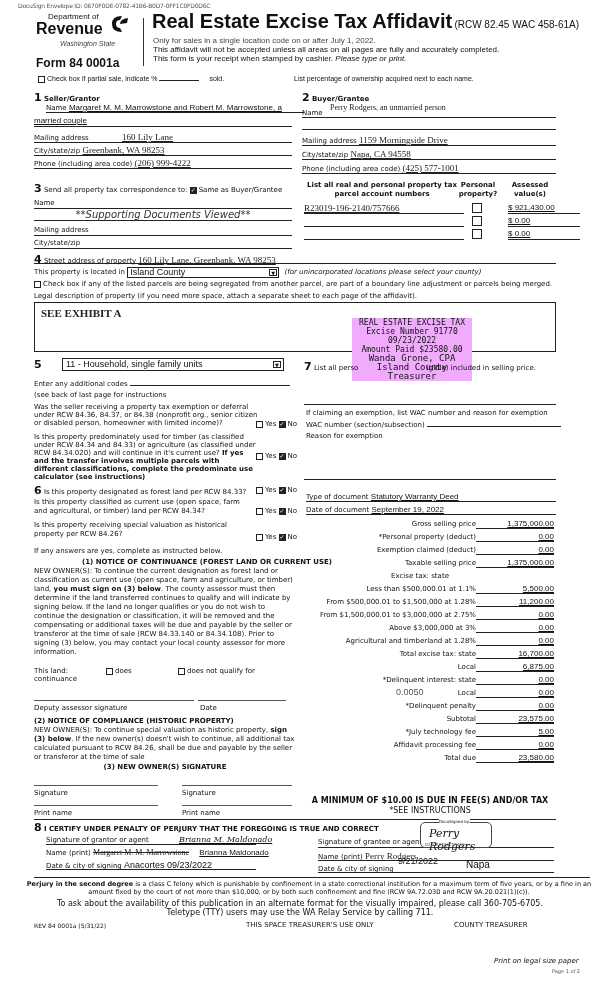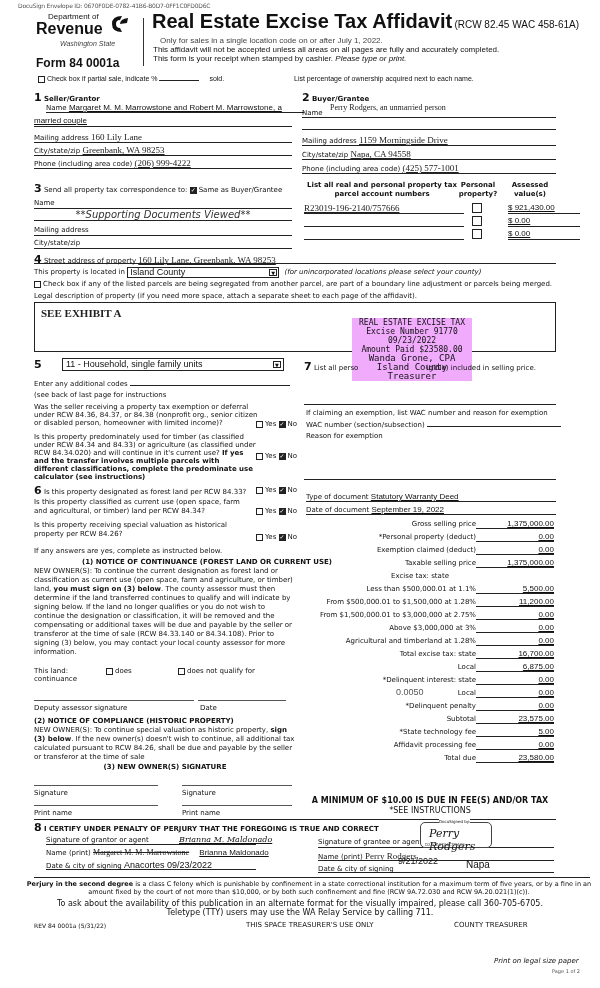--- a/index.html
+++ b/index.html
@@ -31,21 +31,21 @@
   </div>
   <div class="sans" style="position:absolute;left:24px;top:28px;font-size:7px;font-style:italic;color:#444;">Washington State</div>
 </div>
 <div class="abs sans" style="left:36px;top:56px;font-size:12px;font-weight:bold;">Form 84 0001a</div>
 <div class="abs" style="left:143px;top:18px;width:1px;height:48px;background:#333;"></div>
 
 <div class="abs" style="left:152px;top:10px;white-space:nowrap;">
   <span class="sans" style="font-size:20px;font-weight:bold;">Real Estate Excise Tax Affidavit</span>
   <span class="sans" style="font-size:10px;">(RCW 82.45 WAC 458-61A)</span>
 </div>
-<div class="abs sans" style="left:160px;top:36px;font-size:8px;color:#444;">Only for sales in a single location code on or after July 1, 2022.</div>
+<div class="abs sans" style="left:153px;top:36px;font-size:8px;color:#444;">Only for sales in a single location code on or after July 1, 2022.</div>
 <div class="abs sans" style="left:153px;top:45px;font-size:8px;">This affidavit will not be accepted unless all areas on all pages are fully and accurately completed.</div>
 <div class="abs sans" style="left:153px;top:54px;font-size:8px;">
   <span>This form is your receipt when stamped by cashier.</span>
   <i>Please type or print.</i>
 </div>
 
 <div class="abs sans" style="left:38px;top:75px;font-size:7px;">
   <span class="cb"></span><span>Check box if partial sale, indicate %</span>
   <span style="display:inline-block;width:40px;border-bottom:1px solid #222;"></span>
   <span style="margin-left:8px;">sold.</span>
@@ -56,21 +56,21 @@
   <span class="secnum">1</span>
   <span class="bold" style="font-size:7px;">Seller/Grantor</span>
 </div>
 <div class="abs" style="left:46px;top:103px;width:258px;border-bottom:1px solid #222;height:10px;">
   <span style="font-size:7px;">Name</span>
   <span class="sans" style="font-size:8px;text-decoration:underline;">Margaret M. M. Marrowstone and Robert M. Marrowstone, a</span>
 </div>
 <div class="abs sans" style="left:34px;top:116px;width:258px;border-bottom:1px solid #222;font-size:8px;height:11px;text-decoration:underline;">married couple</div>
 <div class="abs" style="left:34px;top:132px;width:258px;border-bottom:1px solid #222;height:11px;">
   <span>Mailing address</span>
-  <span class="hand" style="font-size:9px;">160 Lily Lane</span>
+  <span class="hand" style="font-size:9px;text-decoration:underline;margin-left:31px;">160 Lily Lane</span>
 </div>
 <div class="abs" style="left:34px;top:145px;width:258px;border-bottom:1px solid #222;height:11px;">
   <span>City/state/zip</span>
   <span class="hand" style="font-size:9px;text-decoration:underline;">Greenbank, WA 98253</span>
 </div>
 <div class="abs" style="left:34px;top:158px;width:258px;border-bottom:1px solid #222;height:11px;">
   <span>Phone (including area code)</span>
   <span class="hand" style="font-size:9px;text-decoration:underline;">(206) 999-4222</span>
 </div>
 
@@ -299,21 +299,21 @@
     <div class="abs sans" style="position: absolute; left: 486px; top: 675px; width: 68px; text-align: right; font-size: 8px; border-bottom: 1px solid rgb(34, 34, 34); height: 10px; text-decoration: underline;">0.00</div>
     <div class="abs" style="position: absolute; top: 689px; font-size: 7px; white-space: nowrap; text-align: right; right: 124px;">Local</div>
     <div class="abs" style="position: absolute; left: 476px; top: 697px; width: 10px; border-bottom: 1px solid rgb(34, 34, 34);"></div>
     <div class="abs sans" style="position: absolute; left: 486px; top: 688px; width: 68px; text-align: right; font-size: 8px; border-bottom: 1px solid rgb(34, 34, 34); height: 10px; text-decoration: underline;">0.00</div>
     <div class="abs" style="position: absolute; top: 702px; font-size: 7px; white-space: nowrap; text-align: right; right: 124px;">*Delinquent penalty</div>
     <div class="abs" style="position: absolute; left: 476px; top: 710px; width: 10px; border-bottom: 1px solid rgb(34, 34, 34);"></div>
     <div class="abs sans" style="position: absolute; left: 486px; top: 701px; width: 68px; text-align: right; font-size: 8px; border-bottom: 1px solid rgb(34, 34, 34); height: 10px; text-decoration: underline;">0.00</div>
     <div class="abs" style="position: absolute; top: 715px; font-size: 7px; white-space: nowrap; text-align: right; right: 124px;">Subtotal</div>
     <div class="abs" style="position: absolute; left: 476px; top: 723px; width: 10px; border-bottom: 1px solid rgb(34, 34, 34);"></div>
     <div class="abs sans" style="position: absolute; left: 486px; top: 714px; width: 68px; text-align: right; font-size: 8px; border-bottom: 1px solid rgb(34, 34, 34); height: 10px; text-decoration: underline;">23,575.00</div>
-    <div class="abs" style="position: absolute; top: 728px; font-size: 7px; white-space: nowrap; text-align: right; right: 124px;">*State technology fee</div>
+    <div class="abs" style="position: absolute; top: 728px; font-size: 7px; white-space: nowrap; text-align: right; right: 124px;">*July technology fee</div>
     <div class="abs" style="position: absolute; left: 476px; top: 736px; width: 10px; border-bottom: 1px solid rgb(34, 34, 34);"></div>
     <div class="abs sans" style="position: absolute; left: 486px; top: 727px; width: 68px; text-align: right; font-size: 8px; border-bottom: 1px solid rgb(34, 34, 34); height: 10px; text-decoration: underline;">5.00</div>
     <div class="abs" style="position: absolute; top: 741px; font-size: 7px; white-space: nowrap; text-align: right; right: 124px;">Affidavit processing fee</div>
     <div class="abs" style="position: absolute; left: 476px; top: 749px; width: 10px; border-bottom: 1px solid rgb(34, 34, 34);"></div>
     <div class="abs sans" style="position: absolute; left: 486px; top: 740px; width: 68px; text-align: right; font-size: 8px; border-bottom: 1px solid rgb(34, 34, 34); height: 10px; text-decoration: underline;">0.00</div>
     <div class="abs" style="position: absolute; top: 754px; font-size: 7px; white-space: nowrap; text-align: right; right: 124px;">Total due</div>
     <div class="abs" style="position: absolute; left: 476px; top: 762px; width: 10px; border-bottom: 1px solid rgb(34, 34, 34);"></div>
     <div class="abs sans" style="position: absolute; left: 486px; top: 753px; width: 68px; text-align: right; font-size: 8px; border-bottom: 1px solid rgb(34, 34, 34); height: 10px; text-decoration: underline;">23,580.00</div>
   </div>
 <div class="abs sans" style="left:396px;top:687px;font-size:9px;color:#555;">0.0050</div>

